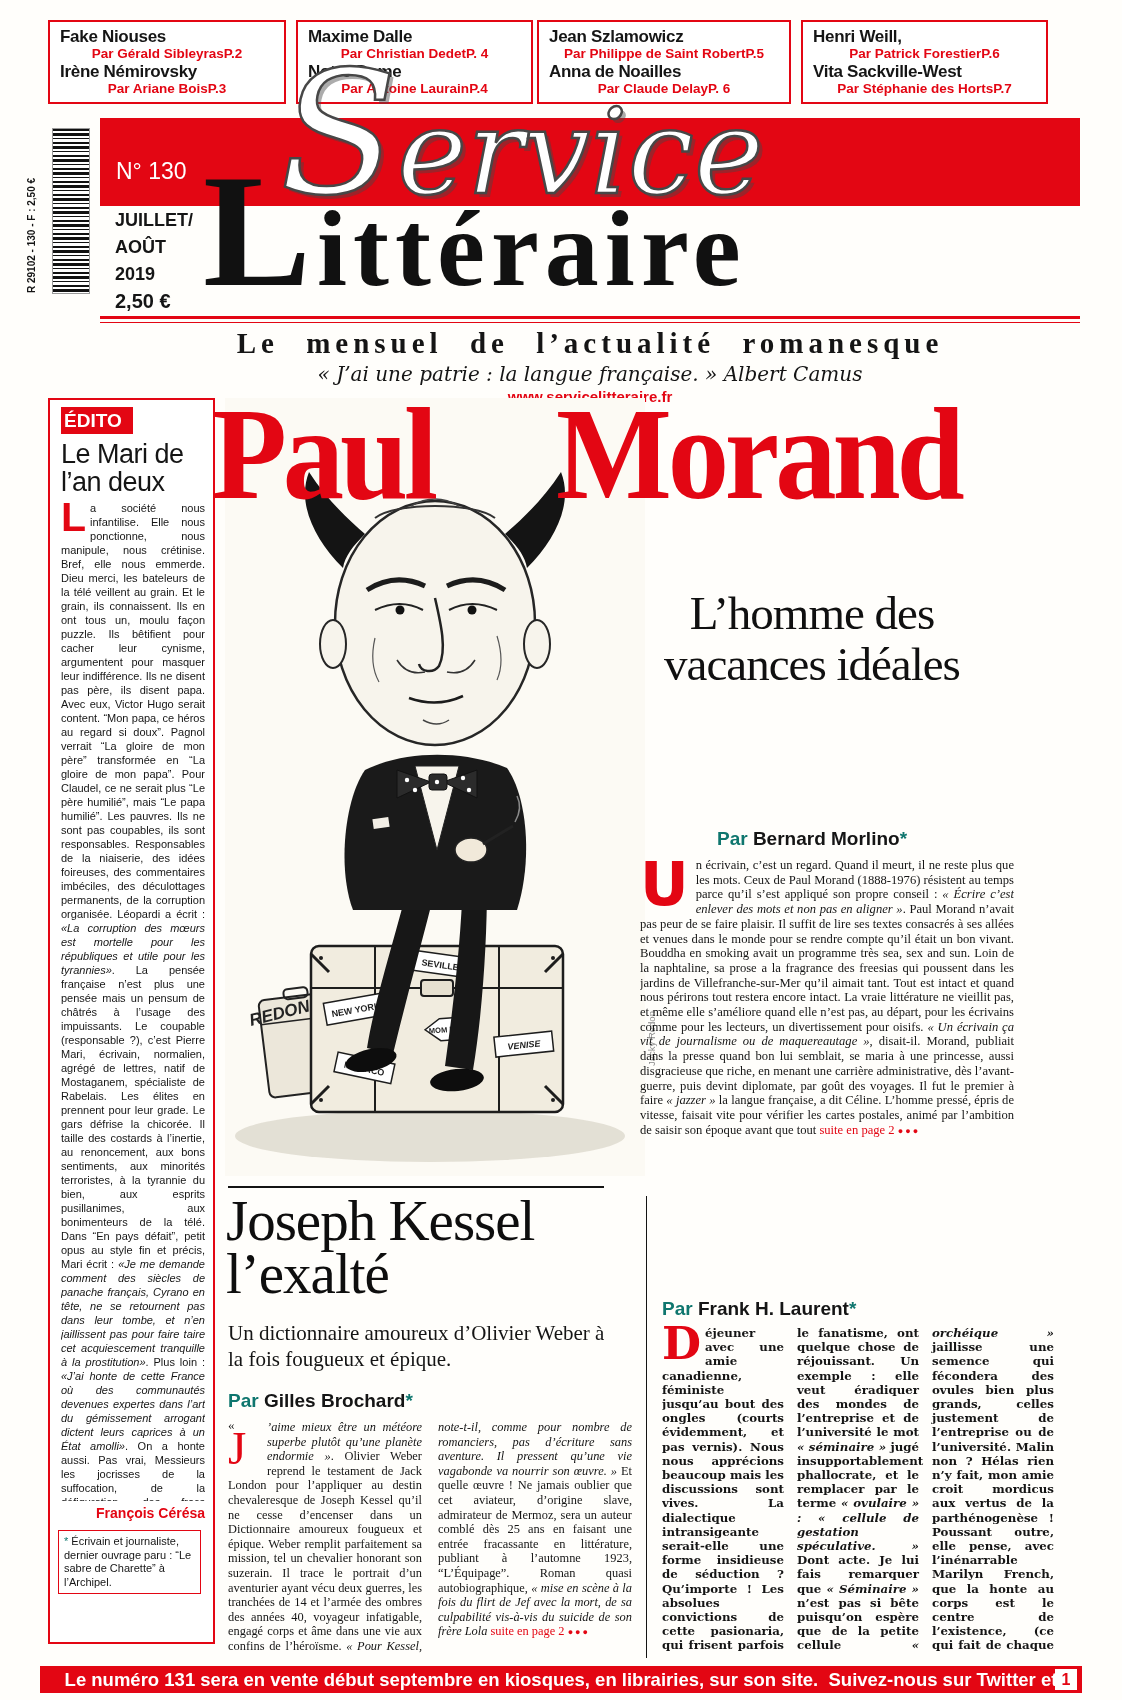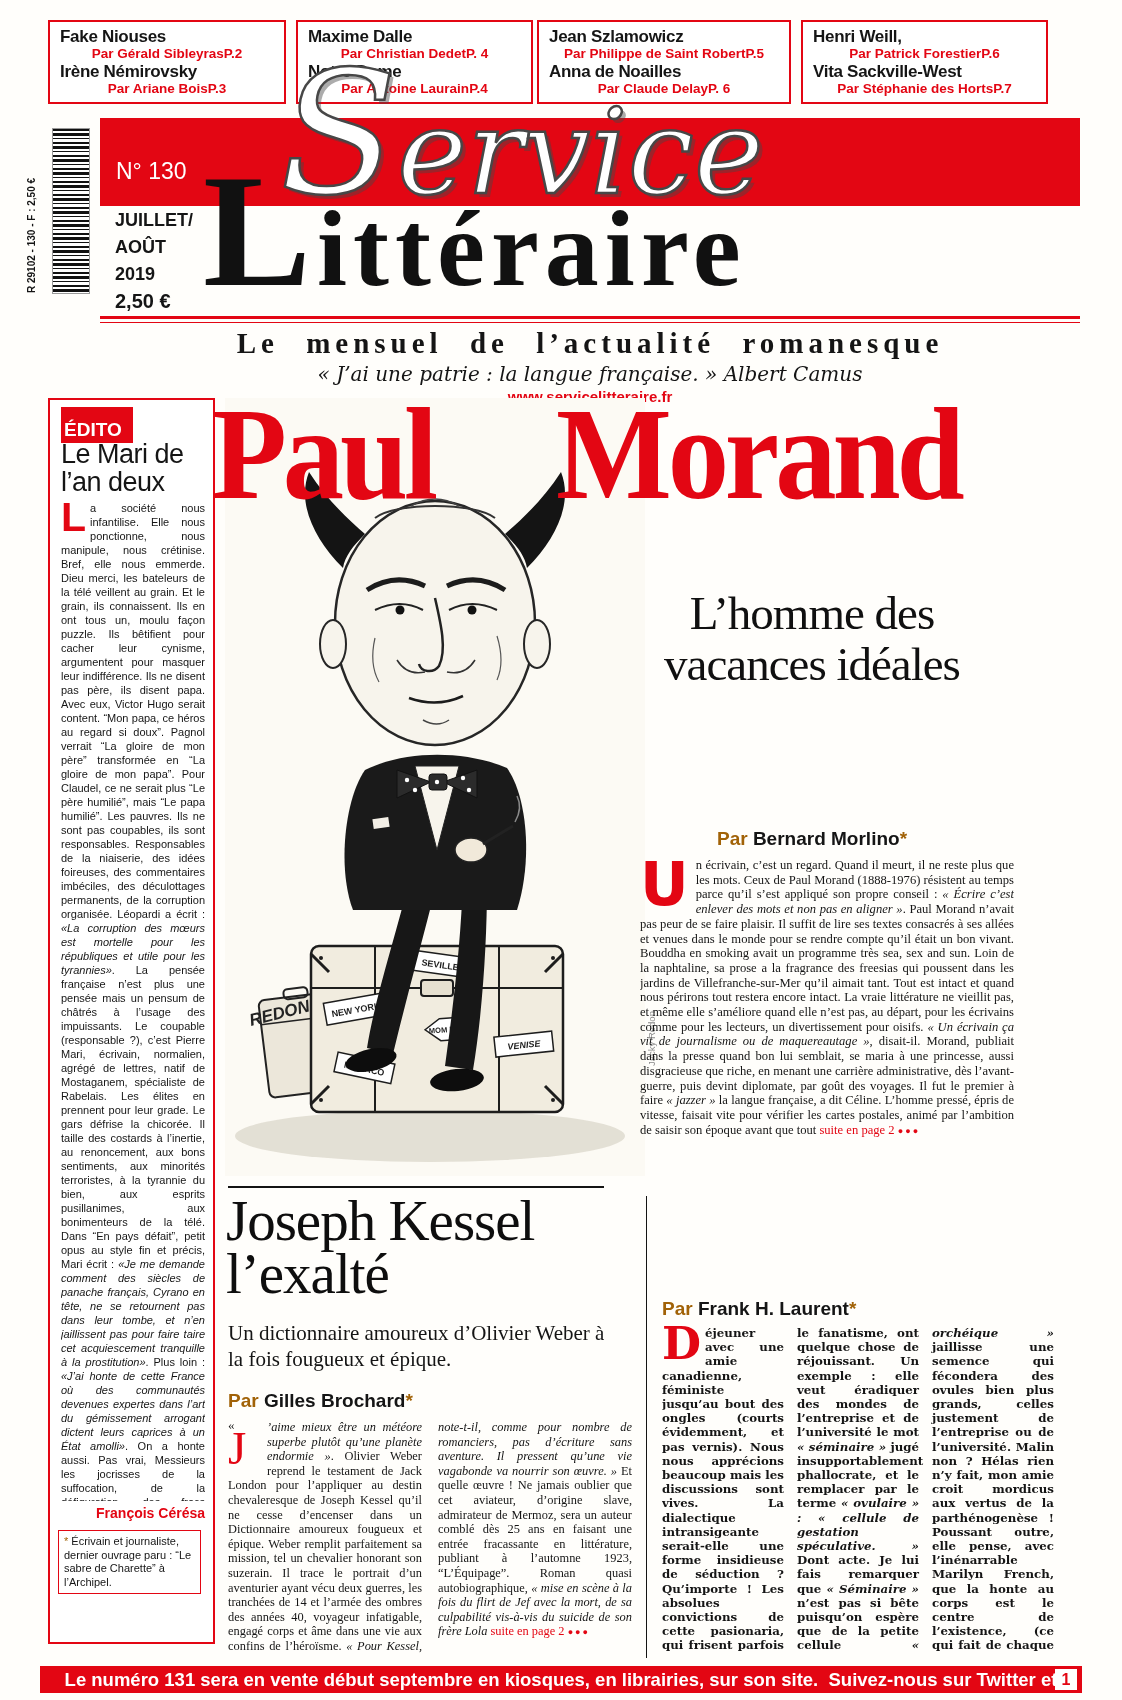--- a/index.html
+++ b/index.html
@@ -1,19 +1,19 @@
 <!DOCTYPE html>
 <html lang="fr"><head>
 <meta charset="utf-8">
 <style>
   html,body{margin:0;padding:0;background:#fff;}
   .page{position:relative;width:1122px;height:1700px;background:#fffefb;overflow:hidden;
         font-family:"Liberation Sans",sans-serif;color:#151515;}
   .abs{position:absolute;}
-  .red{color:#a16207;}
+  .red{color:#0f766e;}
   .seg-i{font-style:italic;}
   .cont{color:#e30613;}
   .dots{color:#e30613;font-size:9px;letter-spacing:2px;}
 
   
   .tbox{position:absolute;top:20px;height:84px;border:2.5px solid #e30613;background:#fff;
         padding:5px 10px 4px 10px;box-sizing:border-box;}
   .t-title{font-weight:bold;font-size:17px;line-height:19px;letter-spacing:-.3px;}
   .t-byline{display:flex;justify-content:center;color:#e30613;font-weight:bold;
             font-size:13.5px;line-height:16px;}
@@ -39,21 +39,21 @@
   .rule-red{left:100px;top:316px;width:980px;height:3px;border-top:3px solid #e30613;border-bottom:1px solid #e30613;}
   .tagline{left:100px;top:327px;width:980px;text-align:center;font-family:"Liberation Serif",serif;
     font-weight:bold;font-size:29px;letter-spacing:5px;word-spacing:15px;}
   .quoteline{left:100px;top:362px;width:980px;text-align:center;font-family:"DejaVu Serif",serif;
     font-style:italic;font-size:20px;}
   .website{left:100px;top:388px;width:980px;text-align:center;color:#e30613;font-weight:bold;font-size:15px;}
 
   
   .edito-box{left:48px;top:398px;width:167px;height:1246px;border:2.5px solid #e30613;background:#fff;box-sizing:border-box;}
   .edito-label{position:absolute;left:11px;top:7px;background:#e30613;color:#fff;font-weight:bold;
-    font-size:19px;padding:12px 11px 2px 3px;}
+    font-size:19px;padding:3px 11px 2px 3px;}
   .edito-title{position:absolute;left:11px;top:40px;width:142px;font-weight:normal;font-size:27px;line-height:28px;letter-spacing:-.5px;}
   .edito-body{position:absolute;left:11px;top:101px;width:144px;height:1000px;overflow:hidden;
     font-size:11px;line-height:14px;text-align:justify;hyphens:auto;}
   .edito-drop{float:left;color:#e30613;font-weight:bold;font-size:41px;line-height:32px;padding-right:4px;}
   .edito-sig{position:absolute;left:11px;top:1105px;width:144px;text-align:right;color:#e30613;font-weight:bold;font-size:14px;}
   .edito-foot{position:absolute;left:8px;top:1130px;width:143px;border:1.5px solid #e30613;
     padding:4px 5px;font-size:11px;line-height:13.5px;box-sizing:border-box;}
 
   
   .hl{font-family:"Liberation Serif",serif;font-weight:bold;color:#e30613;font-size:118px;

